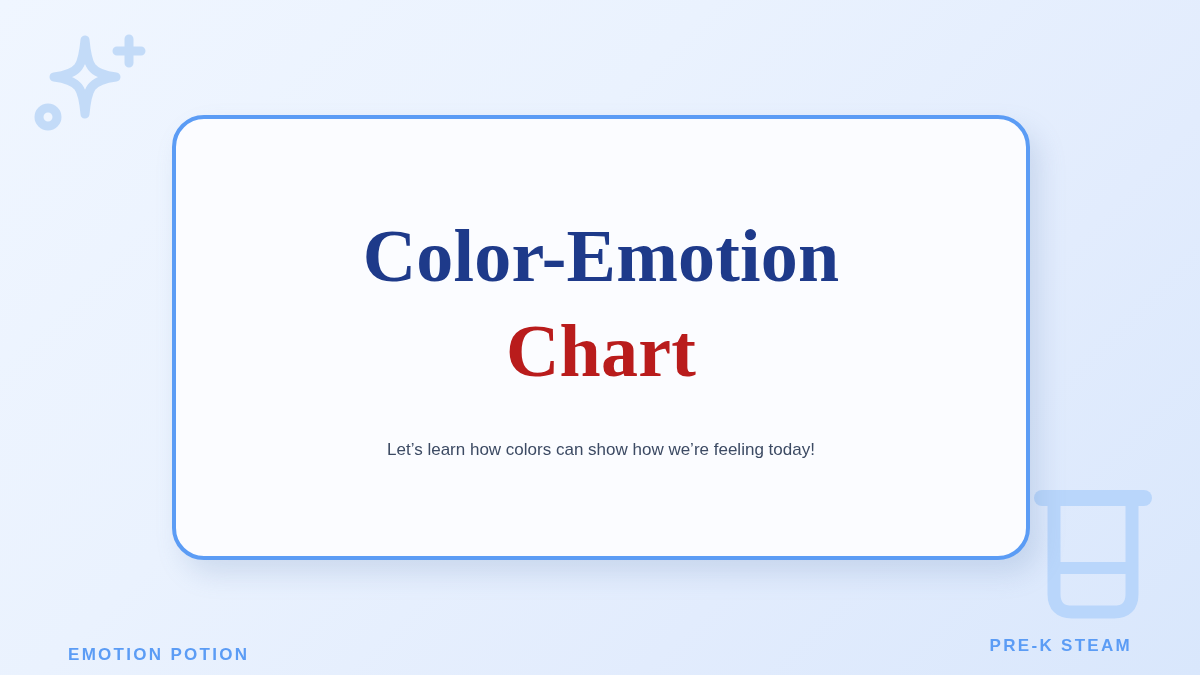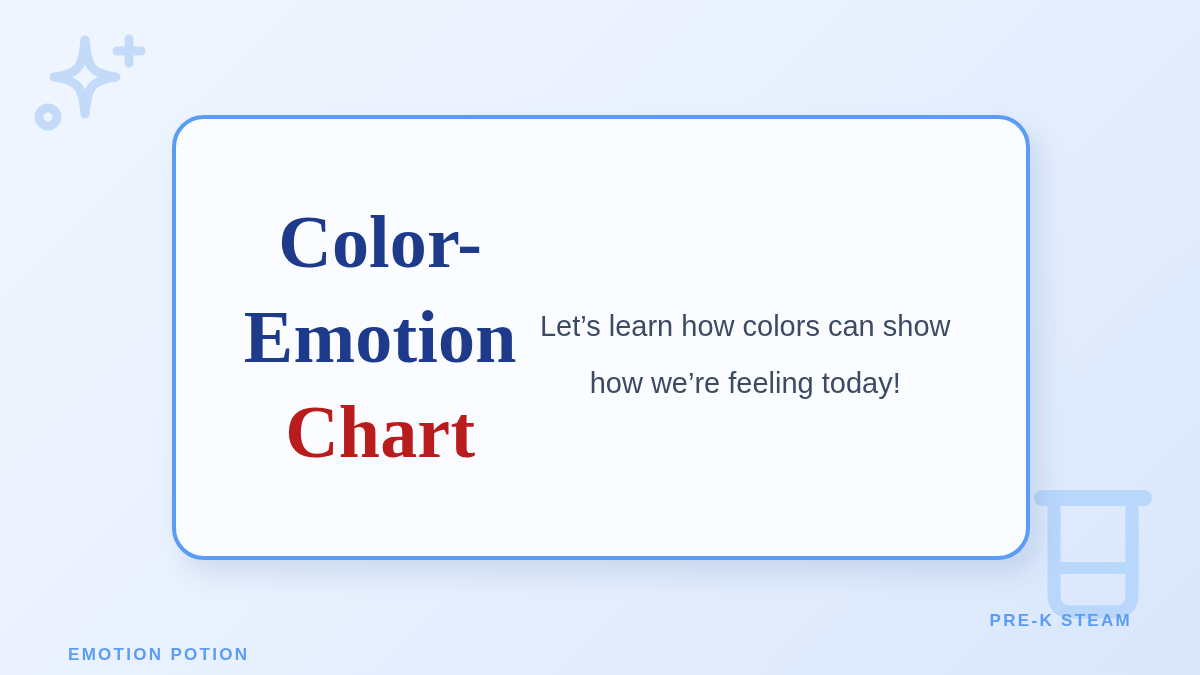--- a/index.html
+++ b/index.html
@@ -48,61 +48,61 @@
     left: 172px;
     top: 115px;
     width: 858px;
     height: 445px;
     box-sizing: border-box;
     background: #fbfcff;
     border: 4px solid #5b9cf5;
     border-radius: 32px;
     box-shadow: 10px 14px 26px rgba(110, 140, 185, 0.22);
     display: flex;
-    flex-direction: row;
+    flex-direction: column;
     align-items: center;
     justify-content: center;
     padding: 24px 60px;
   }
 
   .card-title {
     font-family: "Liberation Serif", "DejaVu Serif", serif;
     font-weight: 700;
     font-size: 74px;
     line-height: 1.28;
     text-align: center;
     margin: 0;
     letter-spacing: 0.2px;
   }
   .title-line-1 { color: #1e3a8a; display: block; }
   .title-line-2 { color: #b91c1c; display: block; }
 
   .card-subtitle {
     margin: 34px 0 0 0;
     font-family: "Liberation Sans", sans-serif;
-    font-size: 29px;
+    font-size: 17px;
     font-weight: 400;
     line-height: 1.95;
     color: #3c4a63;
     text-align: center;
     max-width: 700px;
   }
 
   
   .footer-label {
     position: absolute;
     font-family: "Liberation Sans", sans-serif;
     font-size: 17px;
     font-weight: 700;
     letter-spacing: 2.3px;
     color: #5b9cf5;
     white-space: nowrap;
   }
   .footer-left  { left: 68px;  top: 645px; }
-  .footer-right { right: 68px; top: 611px; }
+  .footer-right { right: 68px; top: 636px; }
 </style>
 </head>
 <body>
 
 <div id="slide">
 
   <div class="deco-sparkle">
     <svg width="120" height="112" viewBox="0 0 120 112" fill="none">
 
       <path d="M57 14 C59.5 40 62 47.5 88 51 C62 54.5 59.5 62 57 88 C54.5 62 52 54.5 26 51 C52 47.5 54.5 40 57 14 Z" stroke="#c3dbf8" stroke-width="9" stroke-linejoin="round" fill="none"></path>

